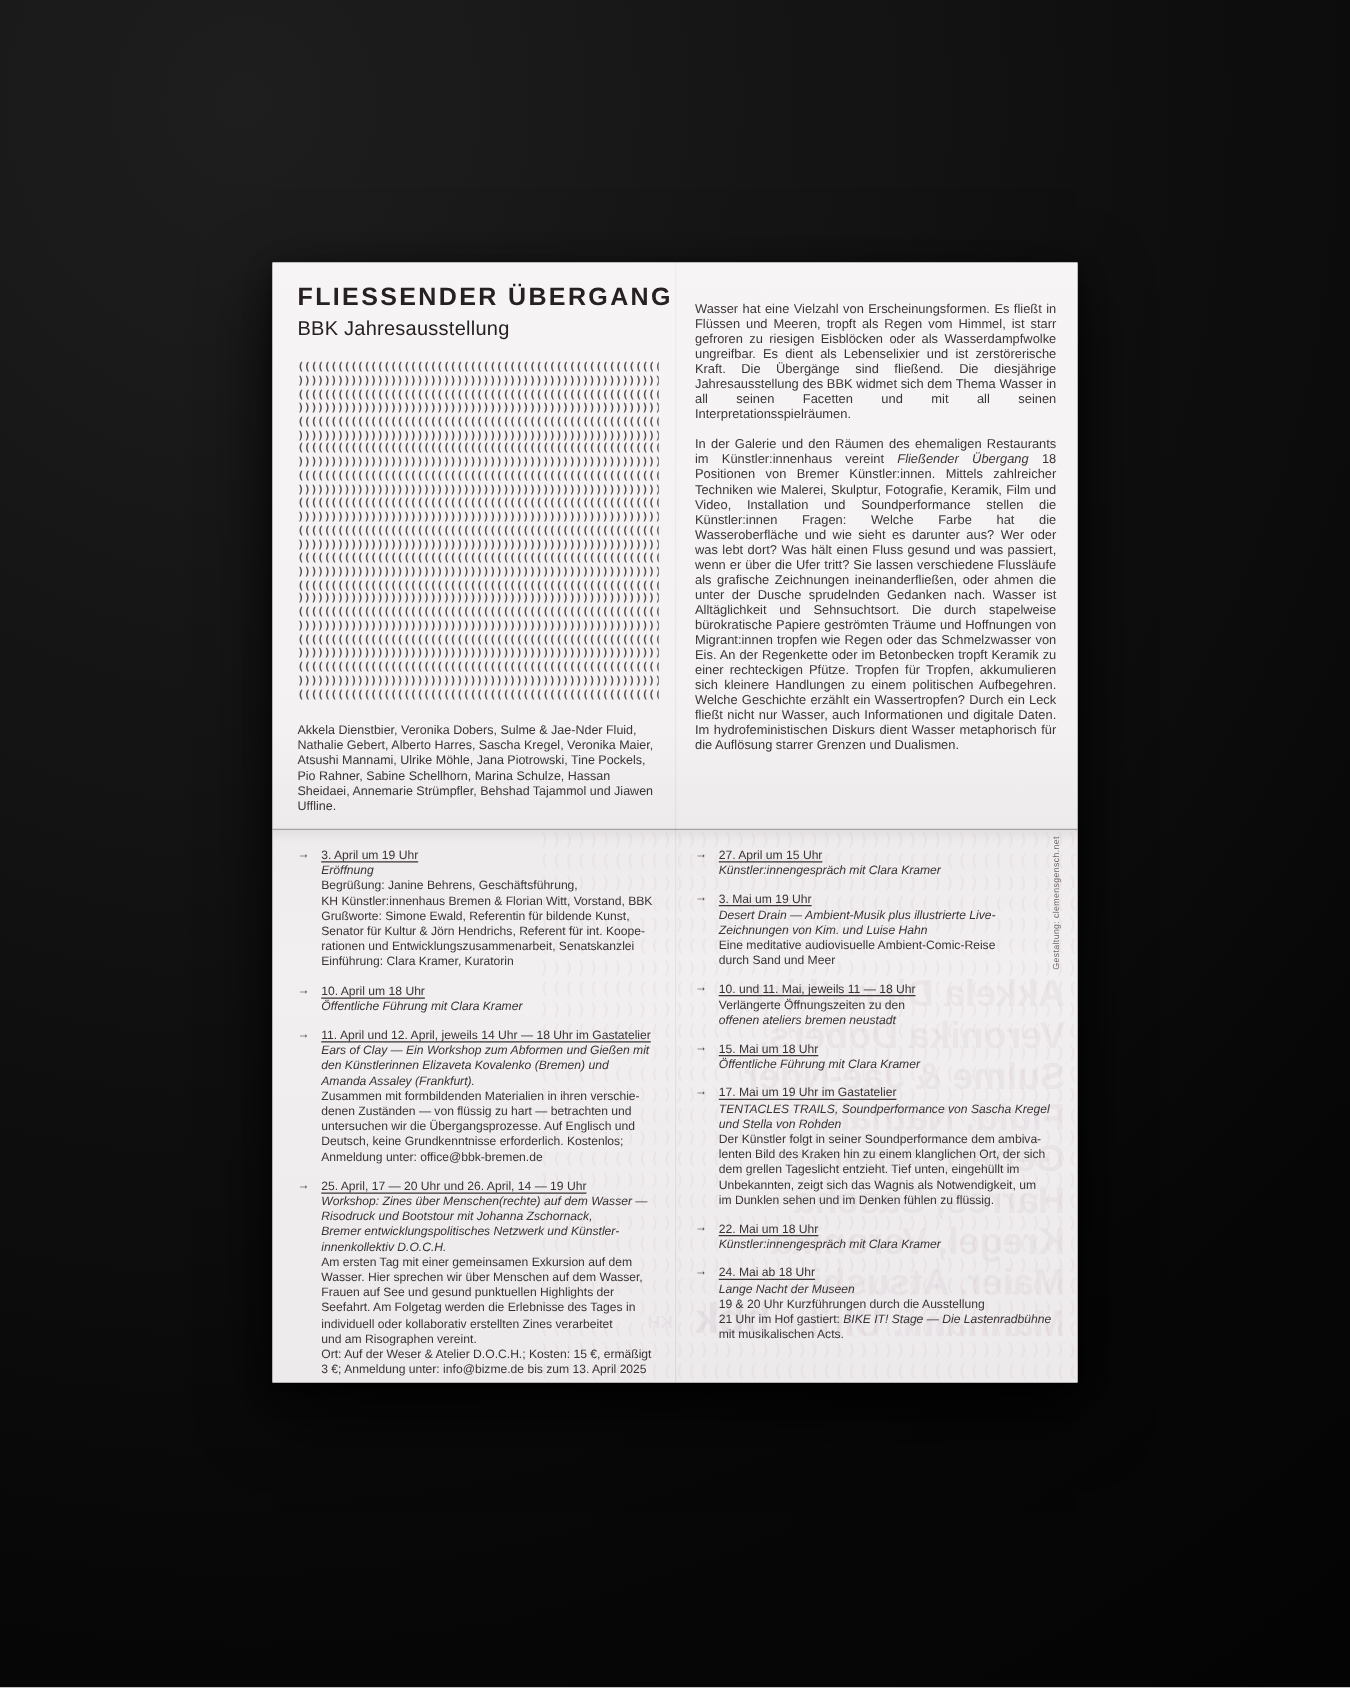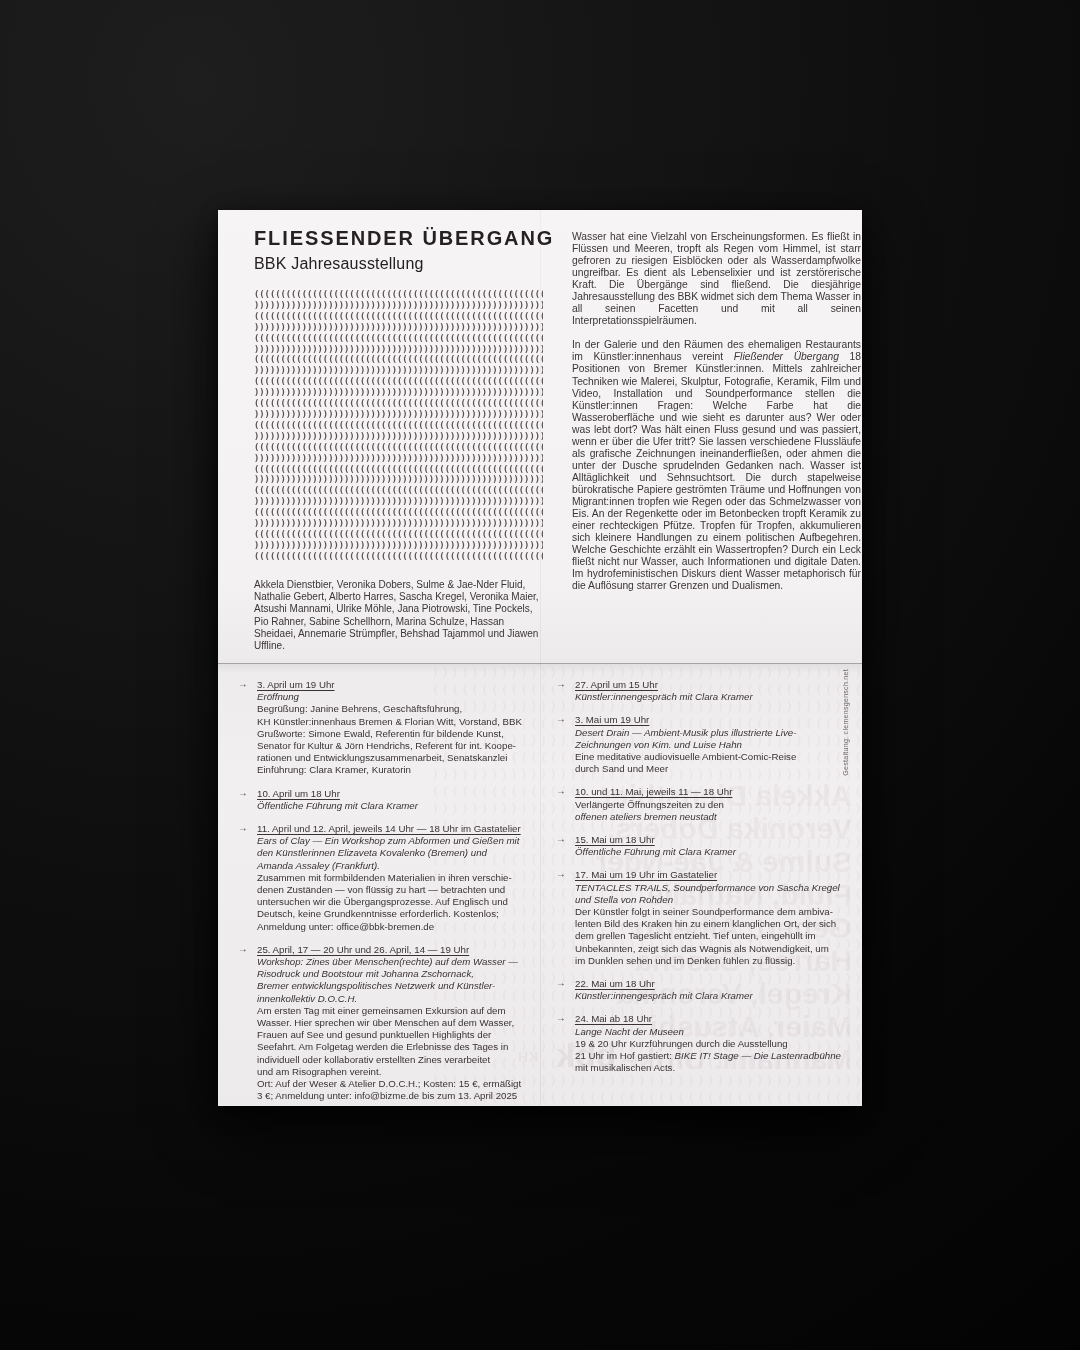--- a/index.html
+++ b/index.html
@@ -2,42 +2,42 @@
 <html><head>
 <meta charset="utf-8">
 <style>
   html,body{margin:0;padding:0;}
   body{width:1080px;height:1350px;font-family:"Liberation Sans",sans-serif;}
   .stage{position:relative;width:1080px;height:1350px;overflow:hidden;
     background:radial-gradient(140% 120% at 18% 6%, #1e1e1e 0%, #121212 38%, #070707 75%, #030303 100%);}
   .paper{position:absolute;left:218px;top:210px;width:644px;height:896px;background:#f2f0f1;
     box-shadow:0 22px 55px rgba(0,0,0,.8), 0 6px 16px rgba(0,0,0,.55);}
   .half{position:absolute;left:0;width:644px;box-sizing:border-box;overflow:hidden;}
-  .half.top{top:0;height:453px;padding:16px 17px 0 36px;
+  .half.top{top:0;height:453px;padding:16px 17px 0 20px;
     background:linear-gradient(180deg,#f6f4f5 0%,#f3f1f2 82%,#eceaeb 100%);}
   .half.bottom{top:453px;height:443px;padding:15px 17px 0 20px;
     background:linear-gradient(180deg,#eeebed 0%,#f1eff0 25%,#edeaec 100%);
     border-top:1px solid rgba(55,45,50,.38);}
   .half.bottom::before{content:"";position:absolute;left:0;top:0;right:0;height:9px;
     background:linear-gradient(rgba(0,0,0,.05),transparent);pointer-events:none;}
   .fold-v{position:absolute;left:322px;top:0;width:1px;height:896px;
     background:linear-gradient(rgba(0,0,0,.03),rgba(0,0,0,.07));pointer-events:none;}
   .cols{position:relative;display:flex;gap:29px;z-index:2;}
   .col{width:289px;flex:0 0 289px;}
   
   .title{margin:0;font-size:20px;line-height:25px;font-weight:600;letter-spacing:1.9px;color:#262023;white-space:nowrap;}
   .sub{font-size:16px;line-height:25px;font-weight:500;letter-spacing:.2px;color:#262023;white-space:nowrap;}
   
   .pattern{margin-top:13px;width:289px;height:273px;overflow:hidden;color:#584d53;
     font-family:"DejaVu Sans Mono",monospace;font-weight:bold;font-size:8.8px;line-height:10.9px;}
   .prow{white-space:nowrap;}
   
   .artists{margin-top:17px;width:289px;font-size:10px;line-height:12.2px;color:#3c3438;}
   
-  .intro{margin-top:5px;}
+  .intro{margin-top:16px;}
   .intro p{margin:0 0 12px;font-size:10.3px;line-height:12.05px;text-align:justify;color:#3c3438;}
   .it{font-style:italic;}
   .ul{text-underline-offset:2px;text-decoration-thickness:.8px;}
   
   .event{position:relative;padding-left:19px;margin-bottom:11px;font-size:9.7px;line-height:12.2px;color:#3a3236;}
   .event .arrow{position:absolute;left:0;top:-1px;font-size:9.7px;color:#3a3236;}
   .event .line{white-space:nowrap;}
   .eh{text-decoration:underline;text-underline-offset:2px;text-decoration-thickness:.8px;}
   
   .credit{position:absolute;top:5px;right:13px;z-index:2;writing-mode:vertical-rl;transform:rotate(180deg);

